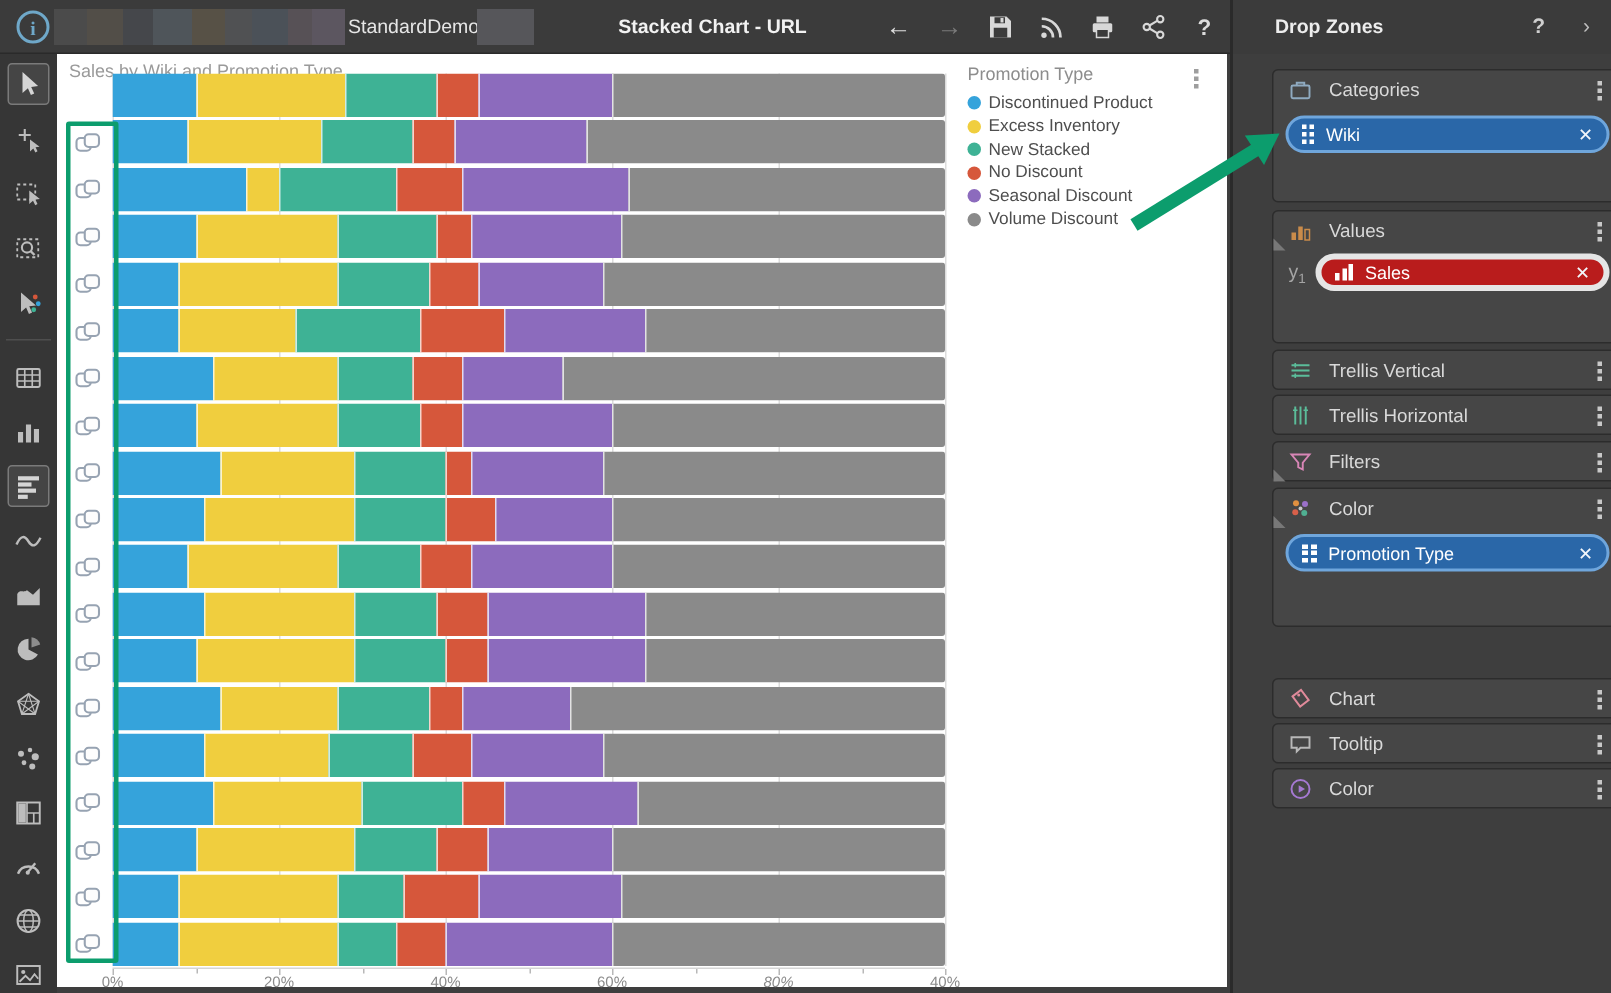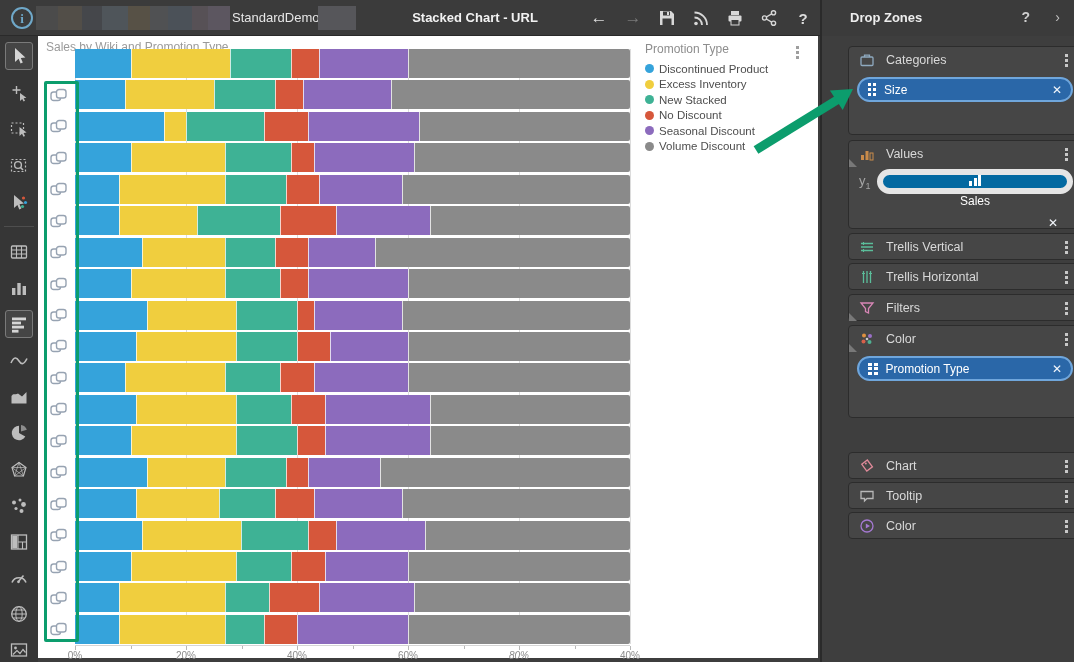--- a/index.html
+++ b/index.html
@@ -94,21 +94,21 @@
   .zlabel { color:#D9D9D9; font-size:12.5px; flex:1; }
   .zmenu { display:flex; flex-direction:column; gap:2px; align-items:center;
            width:12px; cursor:pointer; }
   .zmenu i { width:3px; height:3px; background:#C8C8C8; display:block; }
   .zicon { width:18px; display:flex; align-items:center; justify-content:center; }
 
   .pill { position:absolute; left:8px; right:8px; height:25px; border-radius:13px;
           display:flex; align-items:center; padding:0 9px; gap:8px; color:#FFF;
           font-size:12px; cursor:pointer; }
   .pill.blue { background:#2A67A8; border:2px solid #6FA6DC; }
-  .pill.orange { background:#0369a1; border:6px solid #e5e5e5;flex-direction:column; }
+  .pill.orange { background:#b91c1c; border:4px solid #e5e5e5; }
   .pill-x { margin-left:auto; font-size:12px; color:#F2F6FB; }
   .grip { display:grid; grid-template-columns:repeat(2,3px); gap:2px; }
   .grip i { width:3px; height:3px; background:#FFF; display:block; }
   .gripsq { display:grid; grid-template-columns:repeat(2,4px); gap:1.5px; }
   .gripsq i { width:4px; height:3px; background:#FFF; display:block; }
   .mini-bars { display:flex; align-items:flex-end; gap:1.5px; height:11px; }
   .mini-bars i { width:3px; background:#FFF; display:block; }
   .yprefix { position:absolute; left:10px; top:32px; color:#A5A5A5; font-size:13px; }
   .yprefix sub { font-size:9px; }
 </style>
@@ -653,21 +653,21 @@
       </div>
       <div class="pill blue" style="top:30px">
         <span class="grip">
             <i></i>
             <i></i>
             <i></i>
             <i></i>
             <i></i>
             <i></i>
           </span>
-        <span>Size</span>
+        <span>Wiki</span>
         <span class="pill-x">✕</span>
       </div>
     </div>
 
     <div class="zone" style="top:104px;height:89px">
       <div class="zone-head tri">
         <span class="zicon">
             <svg width="16" height="16" viewBox="0 0 16 16">
               <rect x="2" y="9" width="3" height="5" fill="#C98B4A"></rect>
               <rect x="6.5" y="5" width="3" height="9" fill="#C98B4A"></rect>

